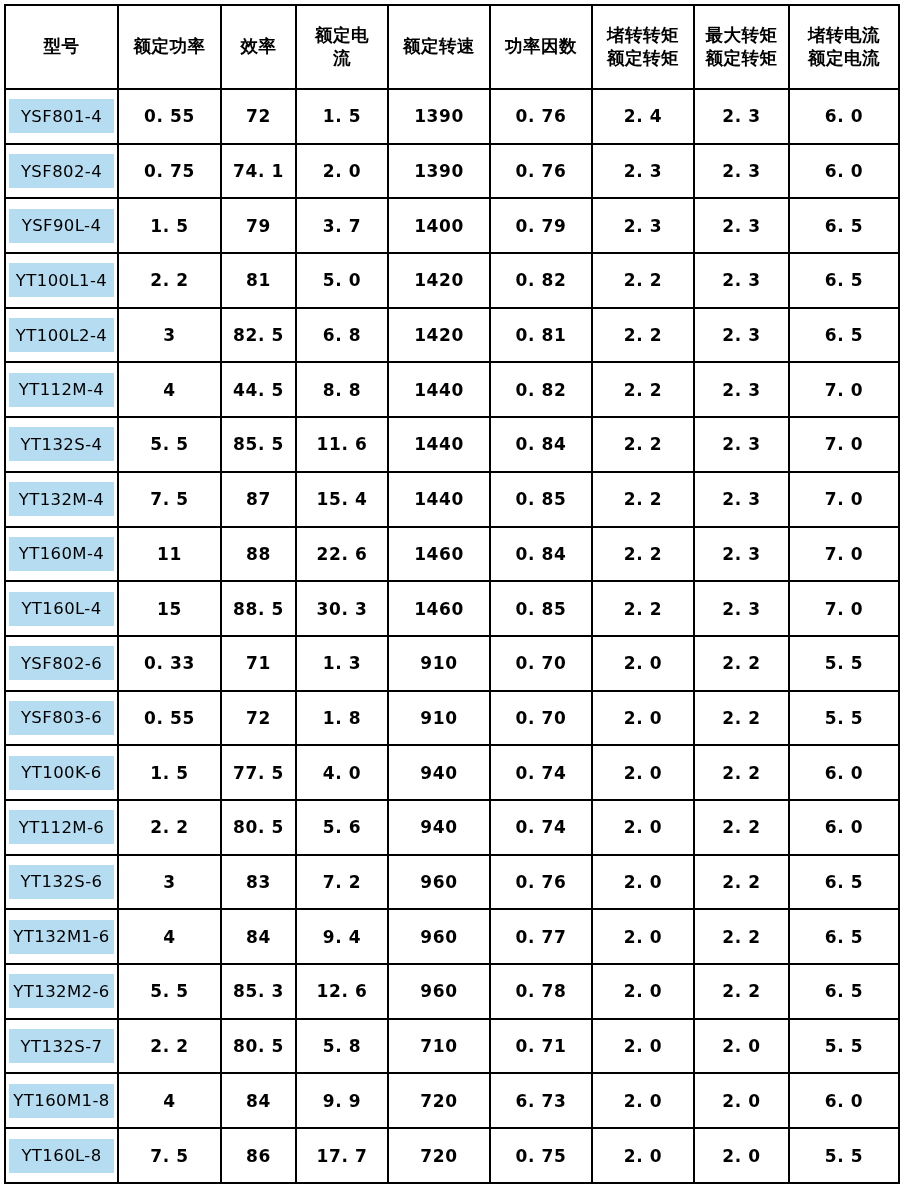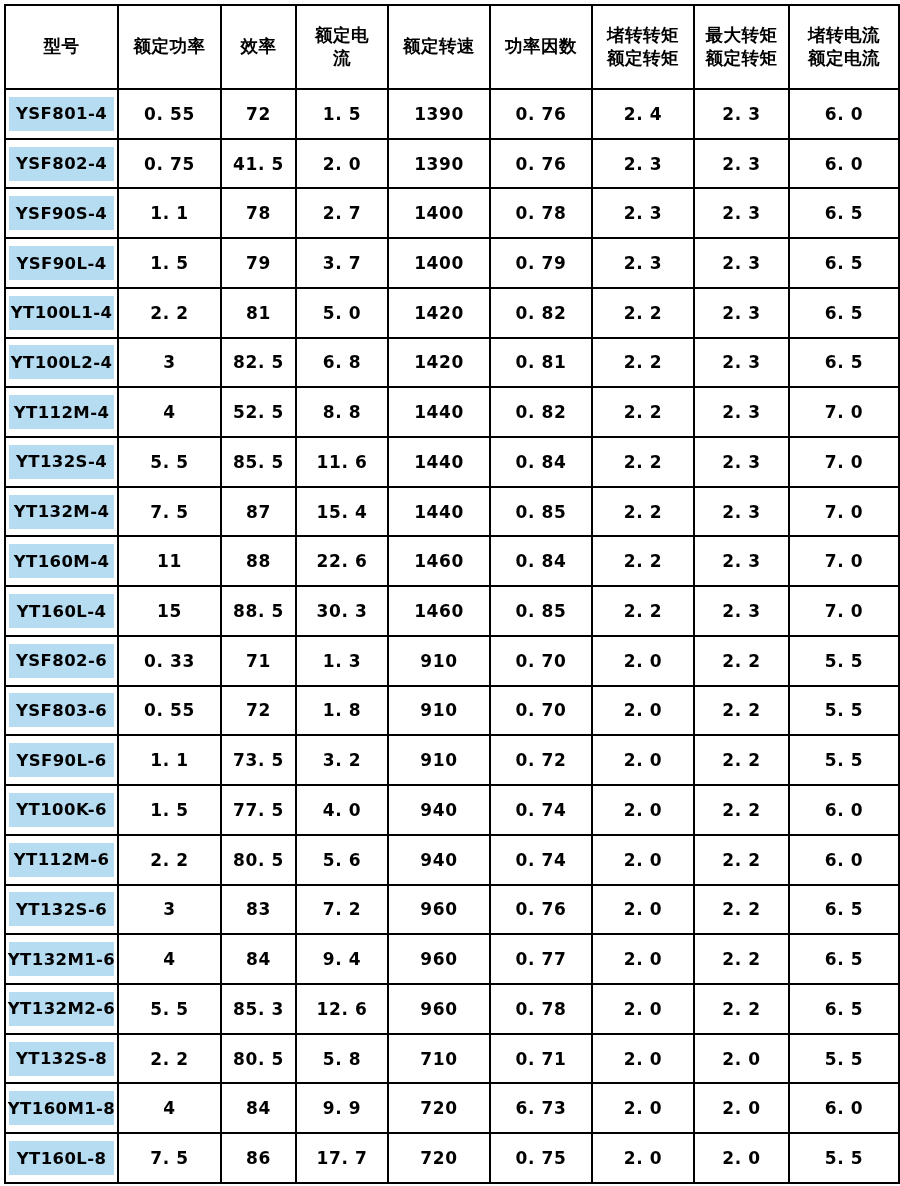--- a/index.html
+++ b/index.html
@@ -68,21 +68,21 @@
     background: #ffffff;
   }
   td.model .chip {
     display: flex;
     align-items: center;
     justify-content: center;
     background: #b6dcf2;
     height: 34px;
     margin: 4px 3px;
     font-size: 16.5px;
-    font-weight: bold;
+    font-weight: normal;
     letter-spacing: 0.4px;
     color: #000000;
   }
 
   
   td.num { font-variant-numeric: tabular-nums; }
 </style>
 </head>
 <body>
 
@@ -146,40 +146,27 @@
           <td class="num">0. 76</td>
           <td class="num">2. 4</td>
           <td class="num">2. 3</td>
           <td class="num">6. 0</td>
         </tr>
         <tr>
           <td class="model">
             <span class="chip">YSF802-4</span>
           </td>
           <td class="num">0. 75</td>
-          <td class="num">41. 5</td>
+          <td class="num">74. 1</td>
           <td class="num">2. 0</td>
           <td class="num">1390</td>
           <td class="num">0. 76</td>
           <td class="num">2. 3</td>
           <td class="num">2. 3</td>
           <td class="num">6. 0</td>
-        </tr>
-        <tr>
-          <td class="model">
-            <span class="chip">YSF90S-4</span>
-          </td>
-          <td class="num">1. 1</td>
-          <td class="num">78</td>
-          <td class="num">2. 7</td>
-          <td class="num">1400</td>
-          <td class="num">0. 78</td>
-          <td class="num">2. 3</td>
-          <td class="num">2. 3</td>
-          <td class="num">6. 5</td>
         </tr>
         <tr>
           <td class="model">
             <span class="chip">YSF90L-4</span>
           </td>
           <td class="num">1. 5</td>
           <td class="num">79</td>
           <td class="num">3. 7</td>
           <td class="num">1400</td>
           <td class="num">0. 79</td>
@@ -211,21 +198,21 @@
           <td class="num">0. 81</td>
           <td class="num">2. 2</td>
           <td class="num">2. 3</td>
           <td class="num">6. 5</td>
         </tr>
         <tr>
           <td class="model">
             <span class="chip">YT112M-4</span>
           </td>
           <td class="num">4</td>
-          <td class="num">52. 5</td>
+          <td class="num">44. 5</td>
           <td class="num">8. 8</td>
           <td class="num">1440</td>
           <td class="num">0. 82</td>
           <td class="num">2. 2</td>
           <td class="num">2. 3</td>
           <td class="num">7. 0</td>
         </tr>
         <tr>
           <td class="model">
             <span class="chip">YT132S-4</span>
@@ -299,33 +286,20 @@
           <td class="num">72</td>
           <td class="num">1. 8</td>
           <td class="num">910</td>
           <td class="num">0. 70</td>
           <td class="num">2. 0</td>
           <td class="num">2. 2</td>
           <td class="num">5. 5</td>
         </tr>
         <tr>
           <td class="model">
-            <span class="chip">YSF90L-6</span>
-          </td>
-          <td class="num">1. 1</td>
-          <td class="num">73. 5</td>
-          <td class="num">3. 2</td>
-          <td class="num">910</td>
-          <td class="num">0. 72</td>
-          <td class="num">2. 0</td>
-          <td class="num">2. 2</td>
-          <td class="num">5. 5</td>
-        </tr>
-        <tr>
-          <td class="model">
             <span class="chip">YT100K-6</span>
           </td>
           <td class="num">1. 5</td>
           <td class="num">77. 5</td>
           <td class="num">4. 0</td>
           <td class="num">940</td>
           <td class="num">0. 74</td>
           <td class="num">2. 0</td>
           <td class="num">2. 2</td>
           <td class="num">6. 0</td>
@@ -377,21 +351,21 @@
           <td class="num">85. 3</td>
           <td class="num">12. 6</td>
           <td class="num">960</td>
           <td class="num">0. 78</td>
           <td class="num">2. 0</td>
           <td class="num">2. 2</td>
           <td class="num">6. 5</td>
         </tr>
         <tr>
           <td class="model">
-            <span class="chip">YT132S-8</span>
+            <span class="chip">YT132S-7</span>
           </td>
           <td class="num">2. 2</td>
           <td class="num">80. 5</td>
           <td class="num">5. 8</td>
           <td class="num">710</td>
           <td class="num">0. 71</td>
           <td class="num">2. 0</td>
           <td class="num">2. 0</td>
           <td class="num">5. 5</td>
         </tr>

